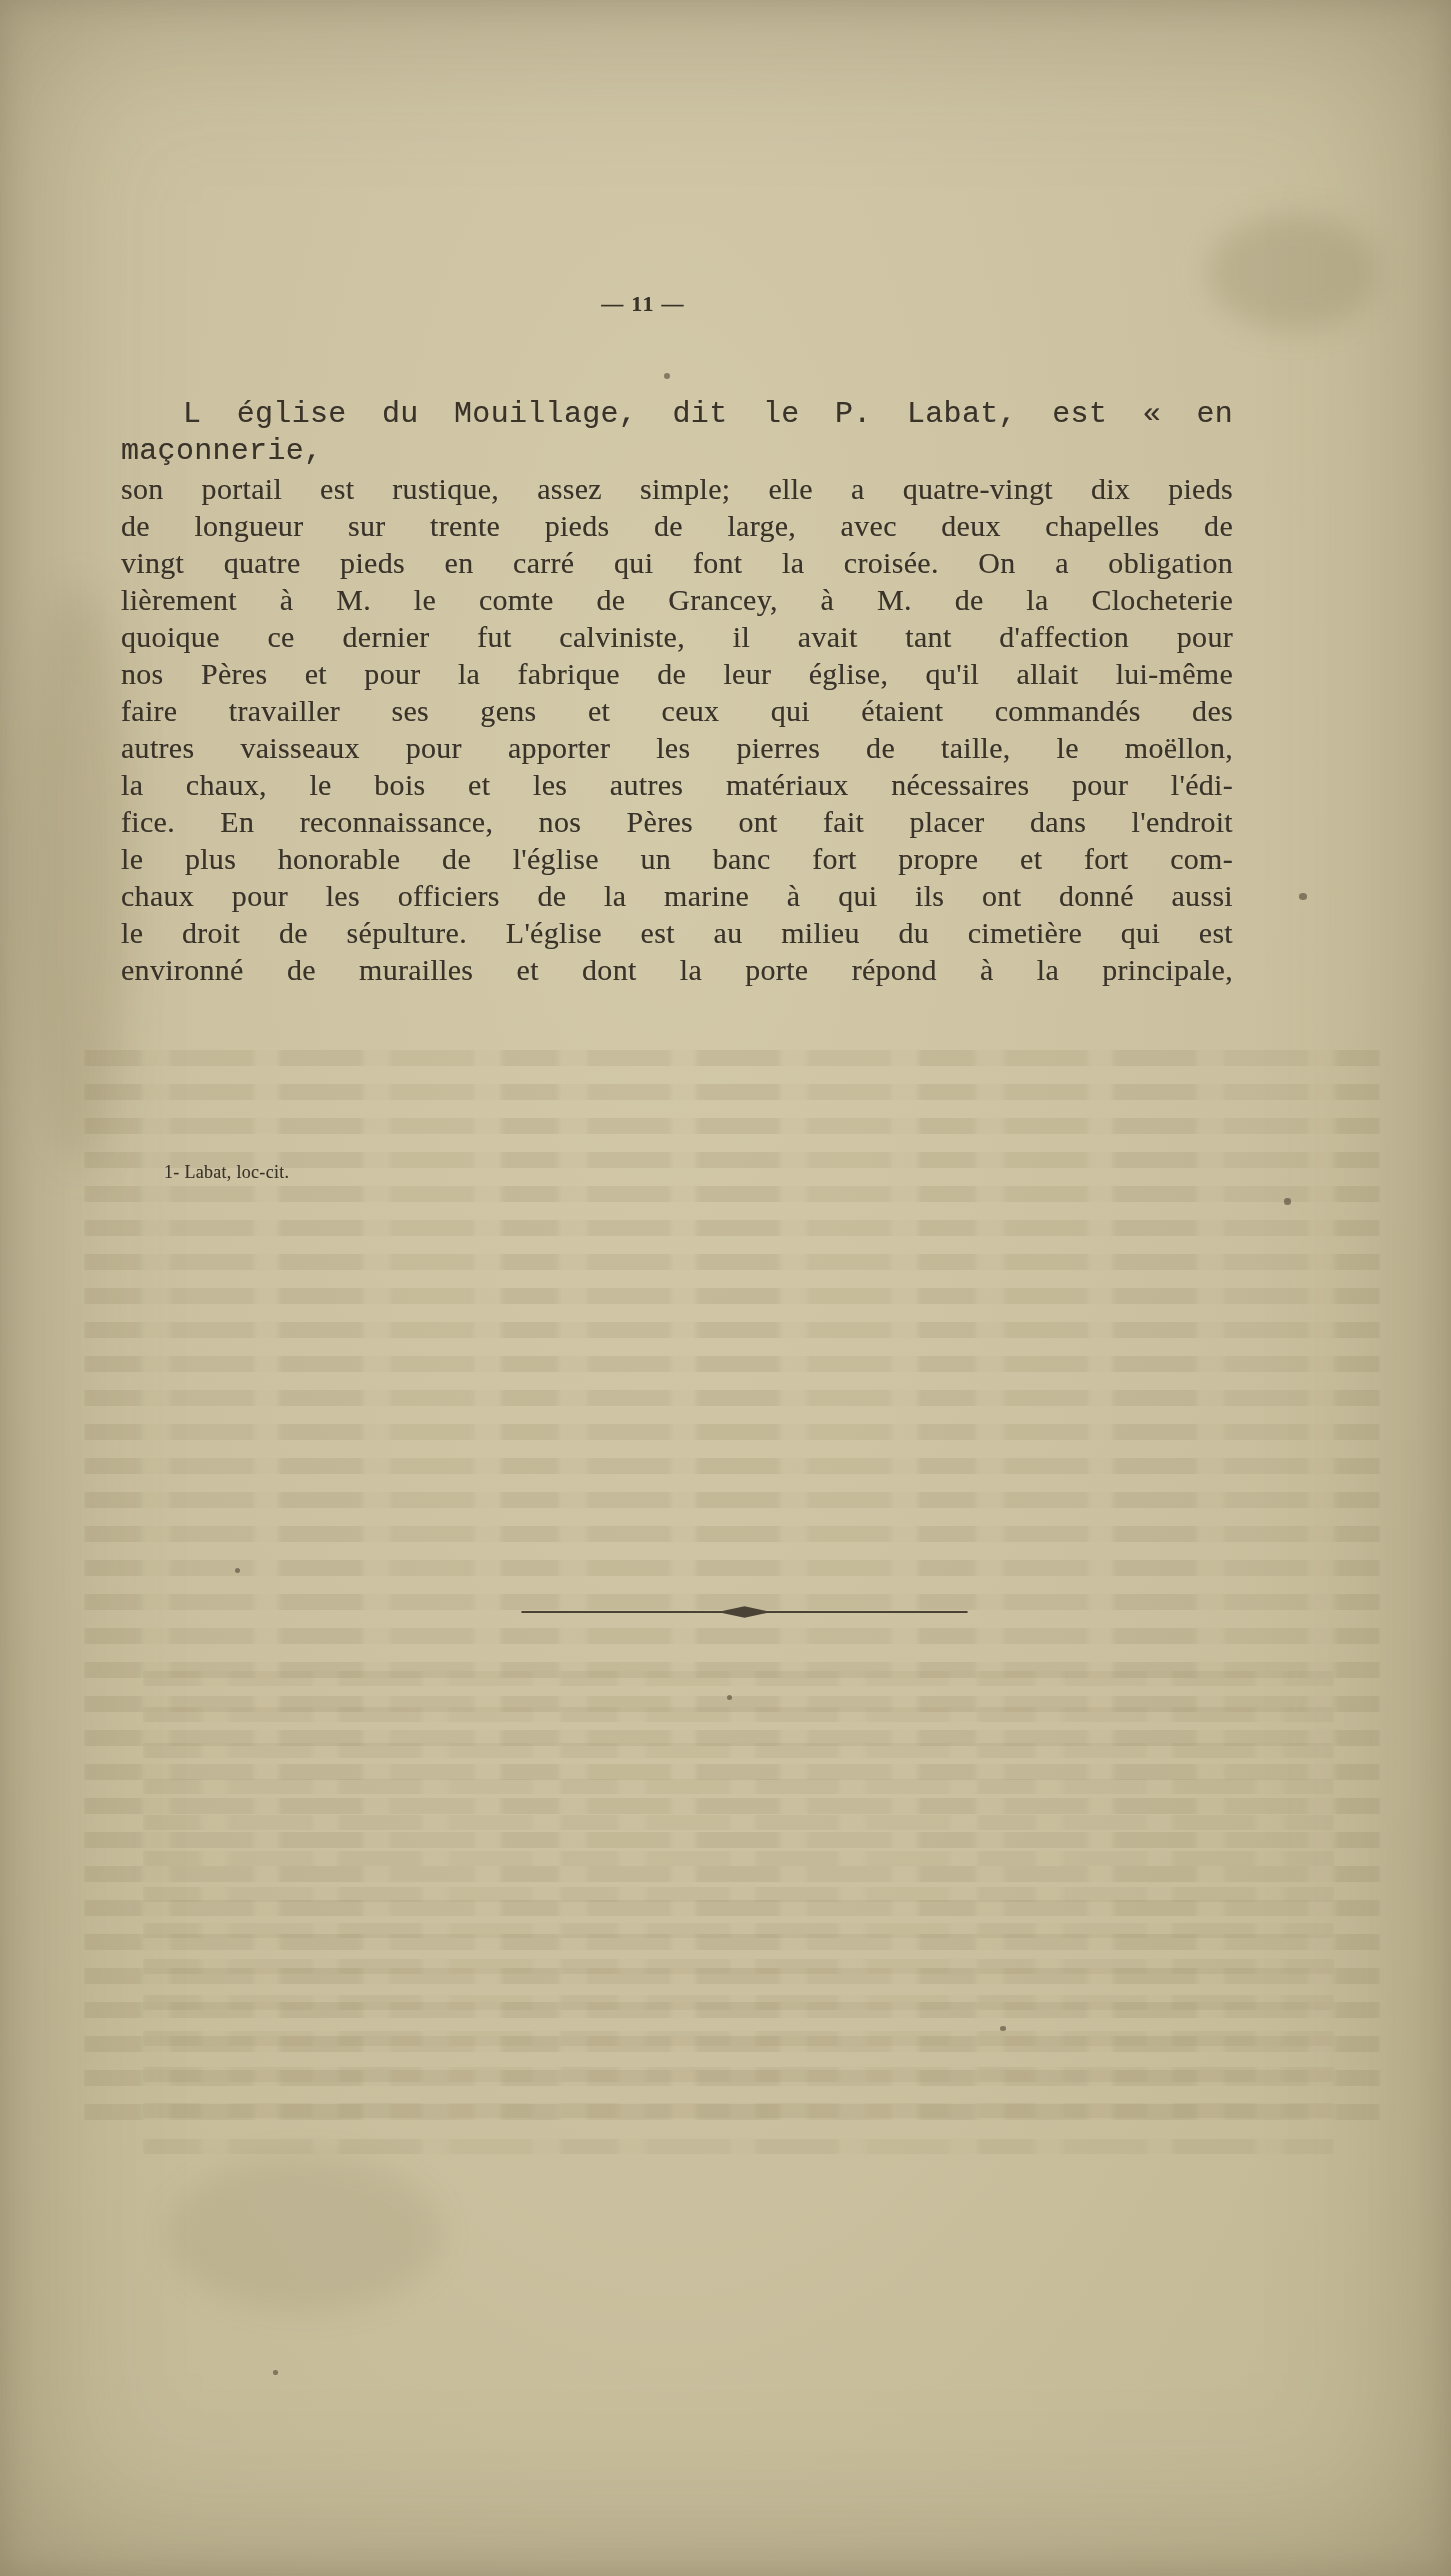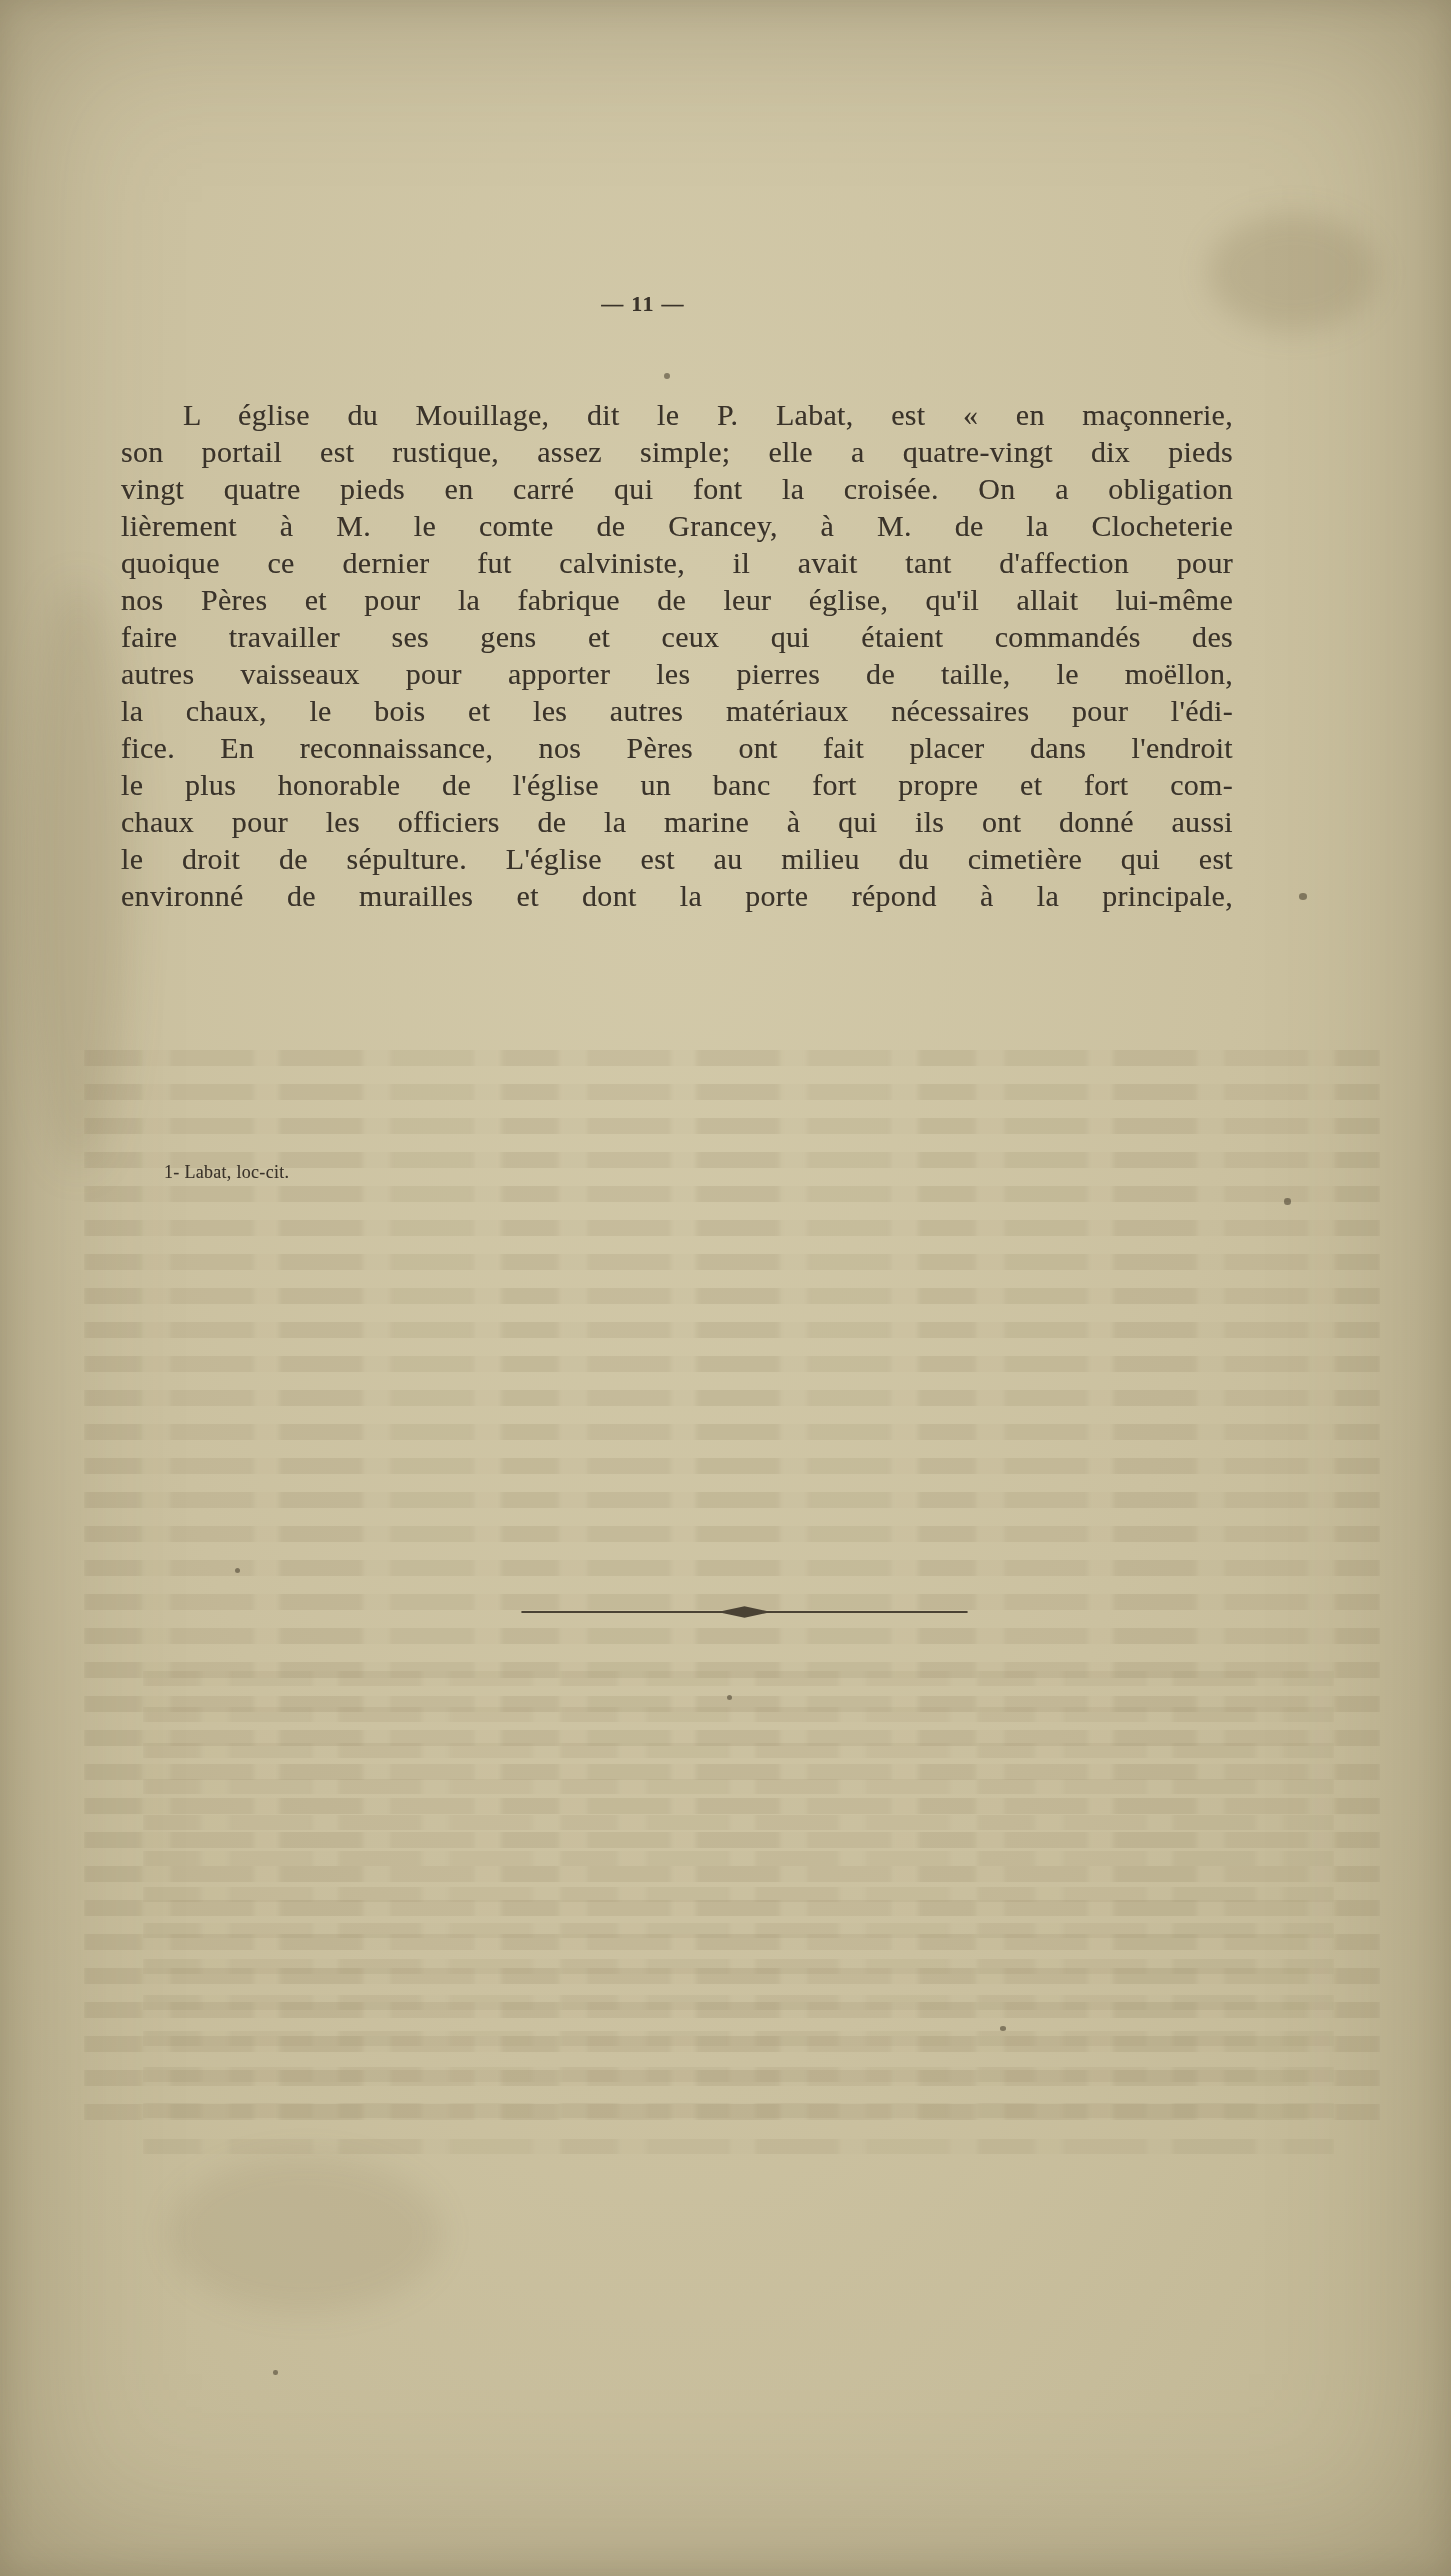--- a/index.html
+++ b/index.html
@@ -28,21 +28,21 @@
     text-shadow:0 0 0.6px rgba(56,50,42,.45);
   }
   .paragraph{
     position:absolute;top:396px;left:121px;width:1112px;
     color:var(--ink);font-size:30px;line-height:37px;letter-spacing:0.3px;
     text-shadow:0 0 0.6px rgba(56,50,42,.40);
   }
   .paragraph .line{
     text-align:justify;text-align-last:justify;white-space:normal;
   }
-  .paragraph .line.first{text-indent:62px;}
+  .paragraph .line.first{text-indent:62px;font-family:Liberation Mono, monospace;}
   .paragraph .line.last{text-align-last:left;}
   .footnote{
     position:absolute;top:1162px;left:164px;
     color:var(--ink);font-size:18px;letter-spacing:0.3px;
     text-shadow:0 0 0.6px rgba(56,50,42,.35);
   }
   .divider{
     position:absolute;top:1603px;left:519px;width:451px;height:18px;
   }
   
@@ -88,20 +88,21 @@
 
   <div class="stain s1"></div>
   <div class="stain s2"></div>
   <div class="stain s3"></div>
 
   <div class="pagenum">— 11 —</div>
 
   <div class="paragraph">
       <div class="line first">L église du Mouillage, dit le P. Labat, est « en  maçonnerie,</div>
       <div class="line">son portail est rustique, assez simple; elle a quatre-vingt dix pieds</div>
+      <div class="line">de longueur sur trente pieds de large, avec deux chapelles de</div>
       <div class="line">vingt quatre pieds en carré qui font la croisée. On a  obligation</div>
       <div class="line">lièrement à M. le comte de Grancey, à M. de la Clocheterie</div>
       <div class="line">quoique ce dernier fut calviniste, il avait tant d'affection pour</div>
       <div class="line">nos Pères et pour la fabrique de leur église, qu'il allait lui-même</div>
       <div class="line">faire travailler ses gens et ceux qui étaient commandés des</div>
       <div class="line">autres vaisseaux pour apporter les pierres de taille, le moëllon,</div>
       <div class="line">la chaux, le bois et les autres matériaux nécessaires pour l'édi-</div>
       <div class="line">fice. En reconnaissance, nos Pères ont fait placer dans l'endroit</div>
       <div class="line">le plus honorable de l'église un banc fort propre et fort com-</div>
       <div class="line">chaux pour les officiers de la marine à qui ils ont donné aussi</div>

